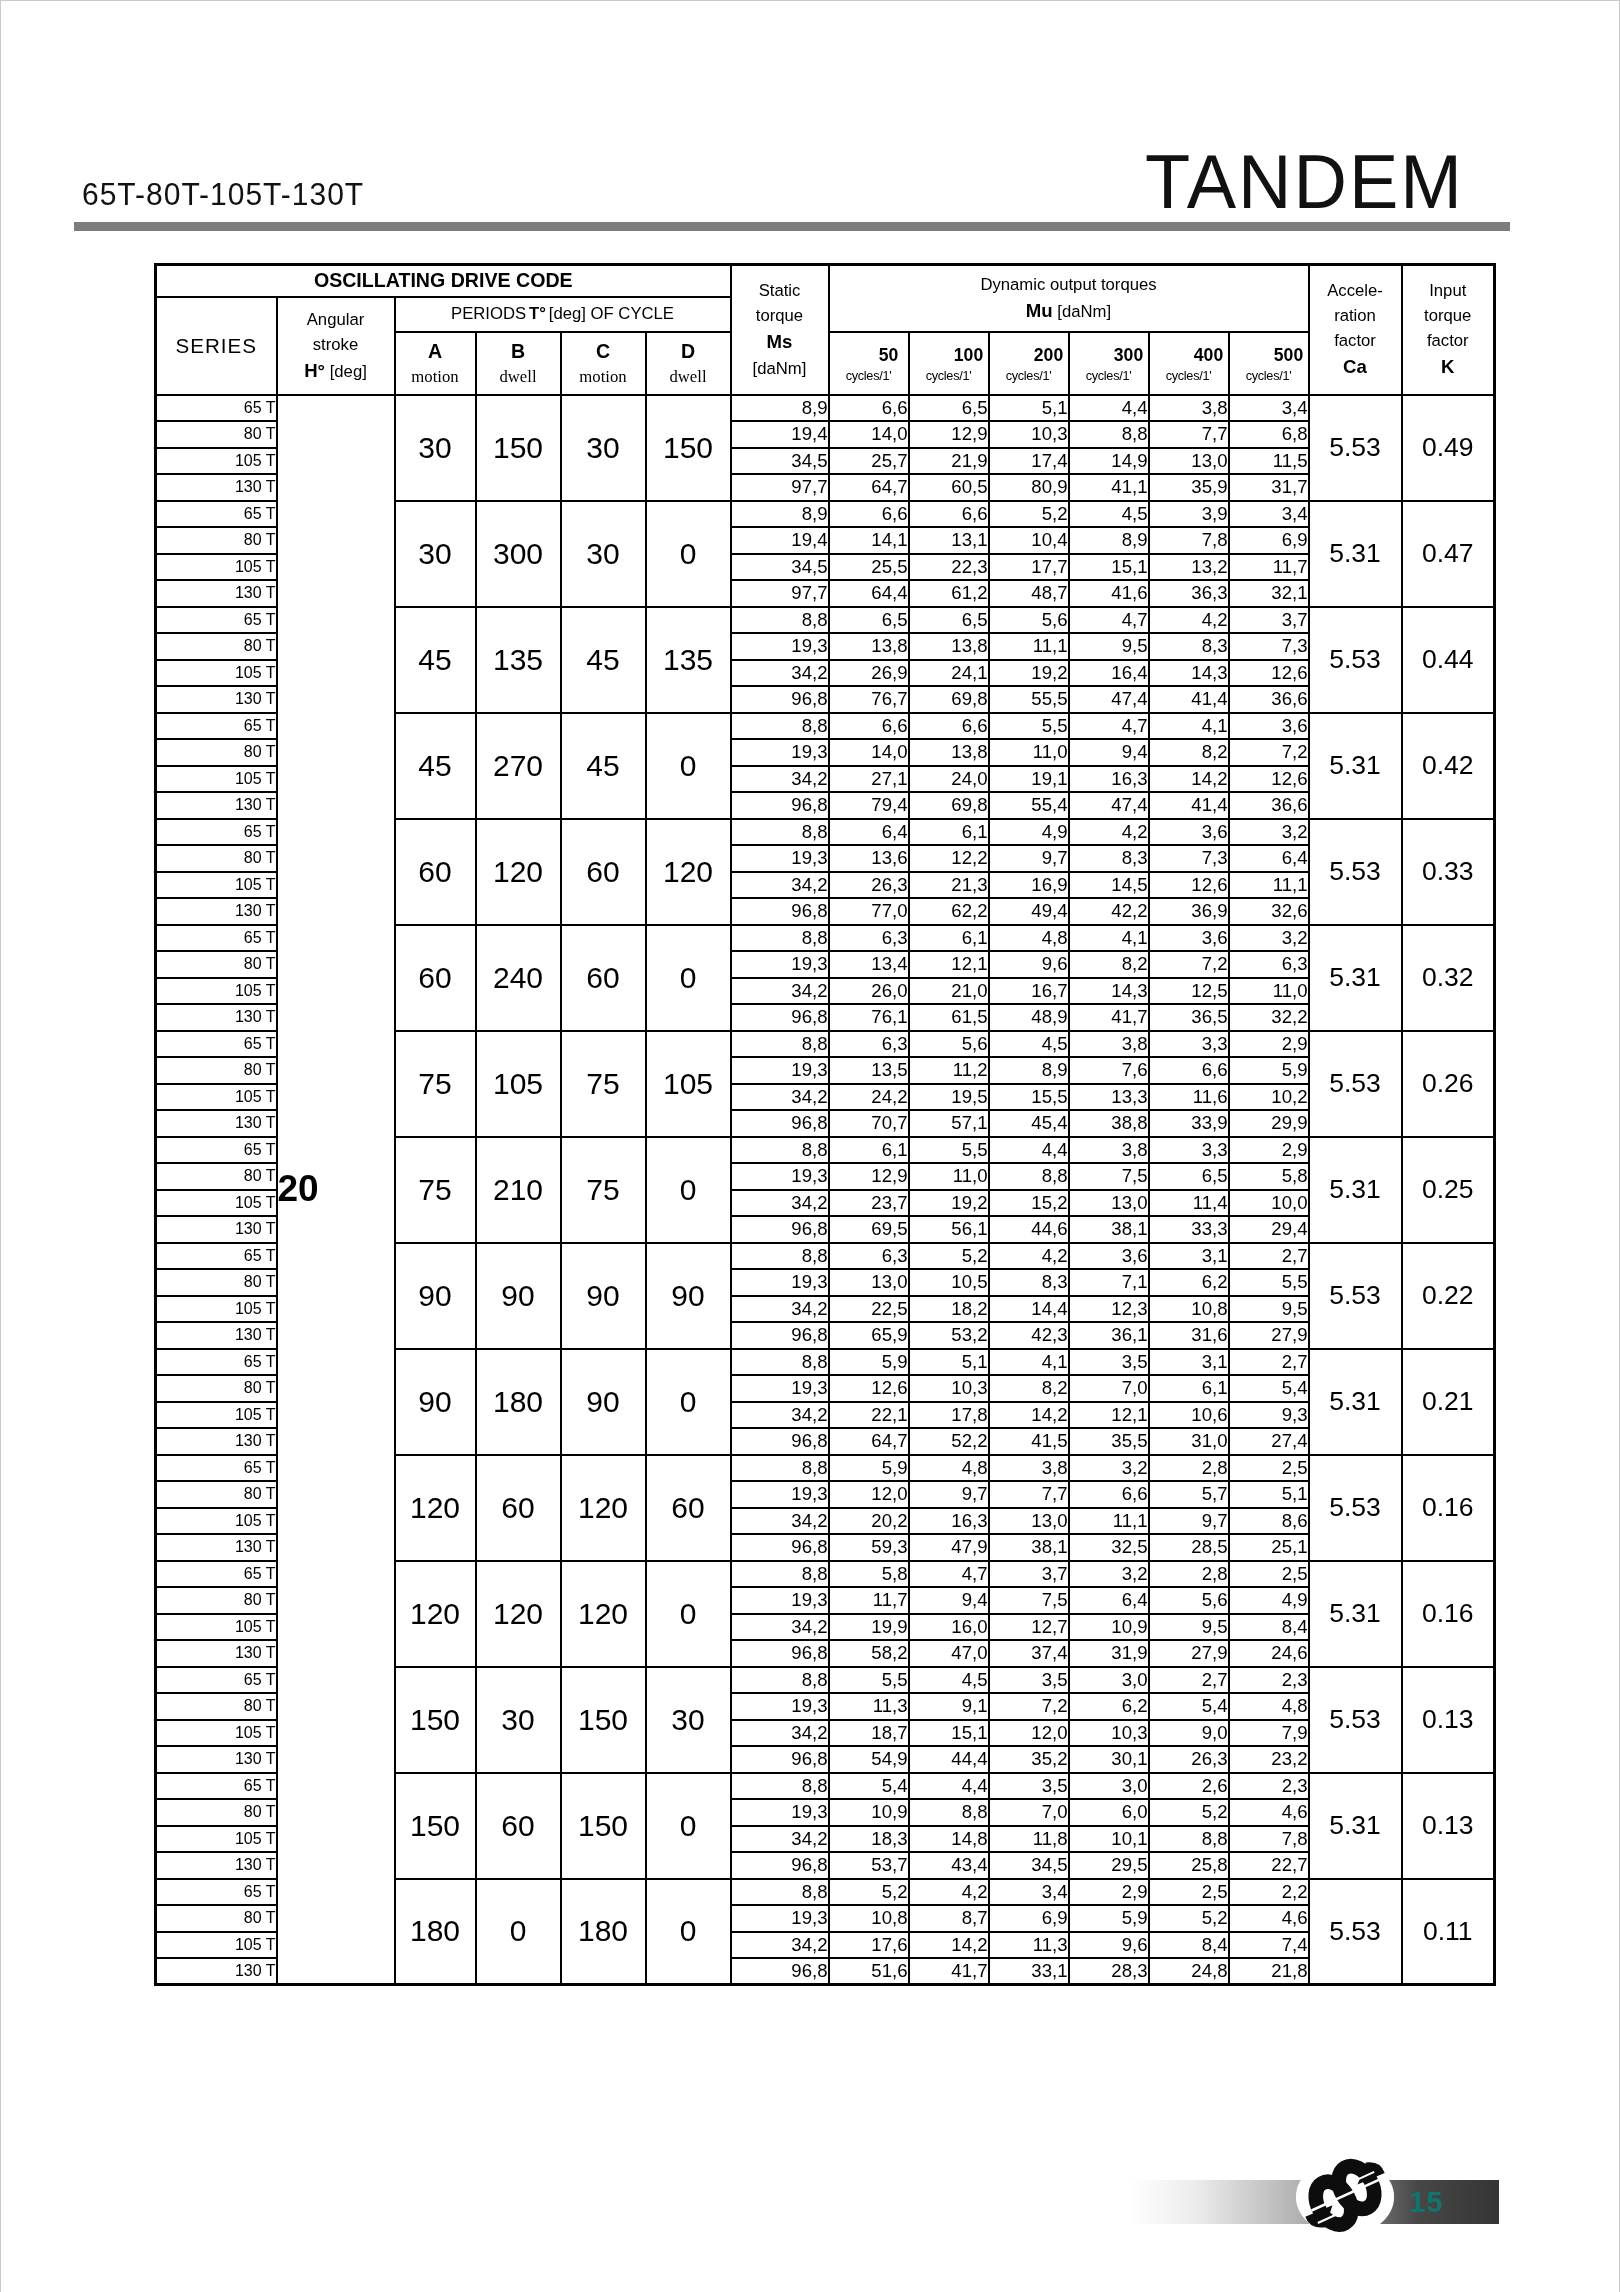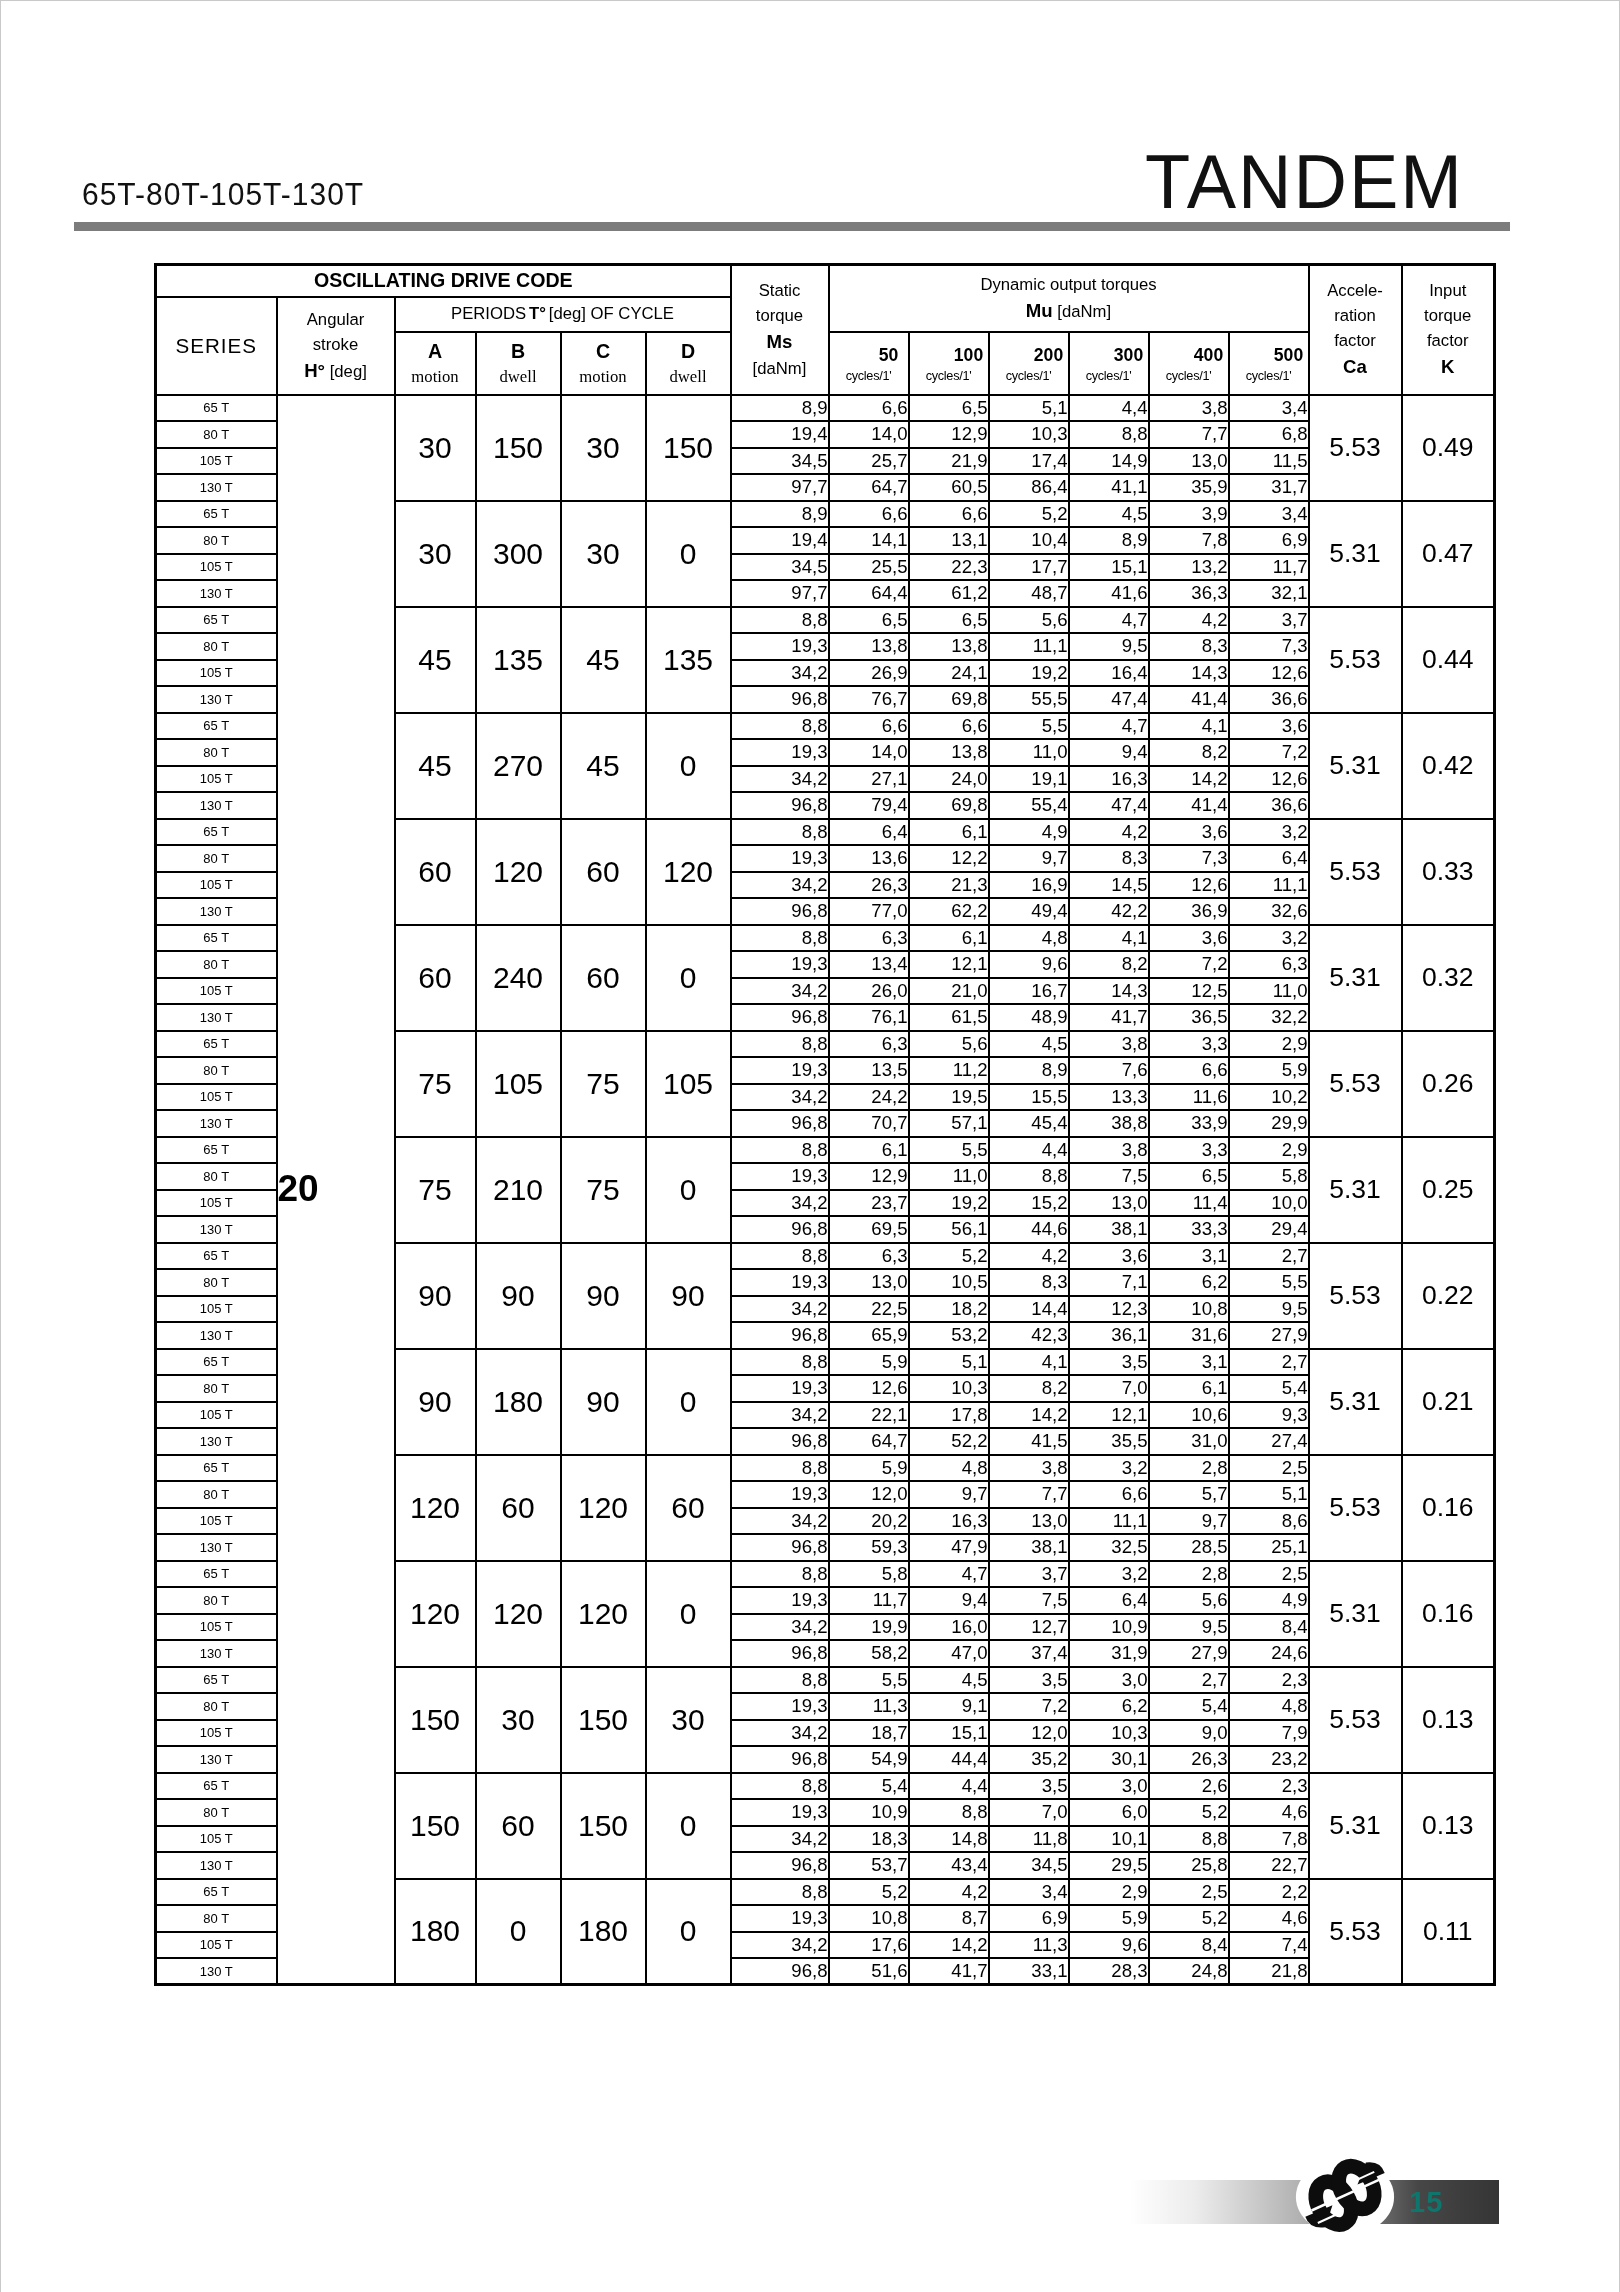--- a/index.html
+++ b/index.html
@@ -47,21 +47,21 @@
   .h-lines .sym{font-weight:700;font-size:18.6px;}
   .h-series{font-size:20.6px;letter-spacing:1px;}
   .h-periods{font-size:16.7px;text-align:center;}
   .h-periods .gap{margin:0 2.9px;}
   .h-period-letter{font-weight:700;font-size:19.6px;line-height:1.4;}
   .h-period-kind{font-size:16.7px;line-height:1.3;font-family:Liberation Serif, serif;}
   .h-cycle-num{font-weight:700;font-size:17.6px;line-height:1.5;padding-left:40px;}
   .h-cycle-unit{font-size:12.7px;line-height:1.2;letter-spacing:-0.3px;}
 
   td{vertical-align:middle;}
-  .c-series{text-align:center;font-size:13px;margin-top:16px;}
+  .c-series{text-align:right;font-size:16px;margin-top:16px;}
   .c-angular{text-align:left;font-size:37px;font-weight:700;}
   .c-period{text-align:center;font-size:30px;}
   .c-ms,.c-dyn{text-align:right;font-size:18.6px;padding-right:8.8px;}
   .c-ca,.c-k{text-align:center;font-size:26.5px;}
 
   
   .footer-bar{
     position:absolute;left:1129px;top:2180px;width:370px;height:44px;
     background:linear-gradient(to right,#ffffff 0%,#ececec 18%,#a9a9a9 50%,#474747 78%,#353535 100%);
   }
@@ -220,21 +220,21 @@
         <td class="c-dyn">17,4</td>
         <td class="c-dyn">14,9</td>
         <td class="c-dyn">13,0</td>
         <td class="c-dyn">11,5</td>
       </tr>
       <tr>
         <td class="c-series">130 T</td>
         <td class="c-ms">97,7</td>
         <td class="c-dyn">64,7</td>
         <td class="c-dyn">60,5</td>
-        <td class="c-dyn">86,4</td>
+        <td class="c-dyn">80,9</td>
         <td class="c-dyn">41,1</td>
         <td class="c-dyn">35,9</td>
         <td class="c-dyn">31,7</td>
       </tr>
       <tr class="block-start">
         <td class="c-series">65 T</td>
         <td class="c-period" rowspan="4">30</td>
         <td class="c-period" rowspan="4">300</td>
         <td class="c-period" rowspan="4">30</td>
         <td class="c-period" rowspan="4">0</td>

